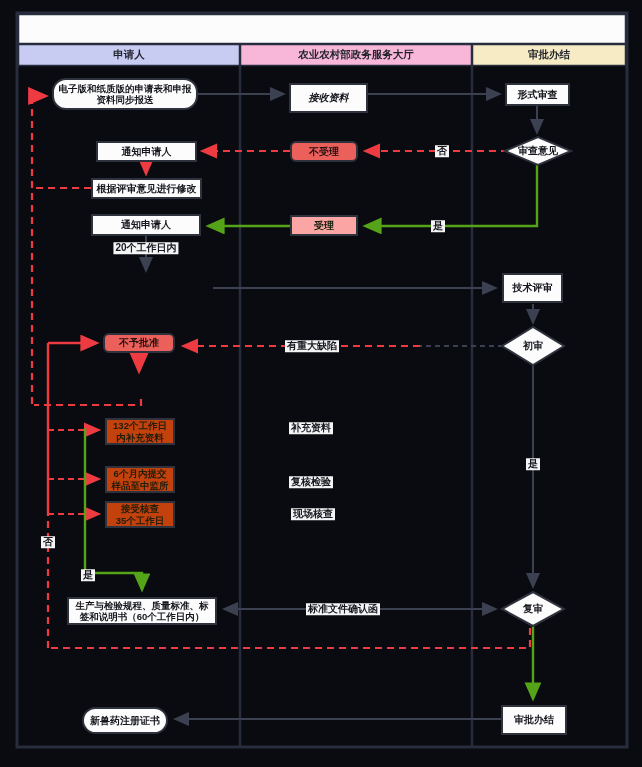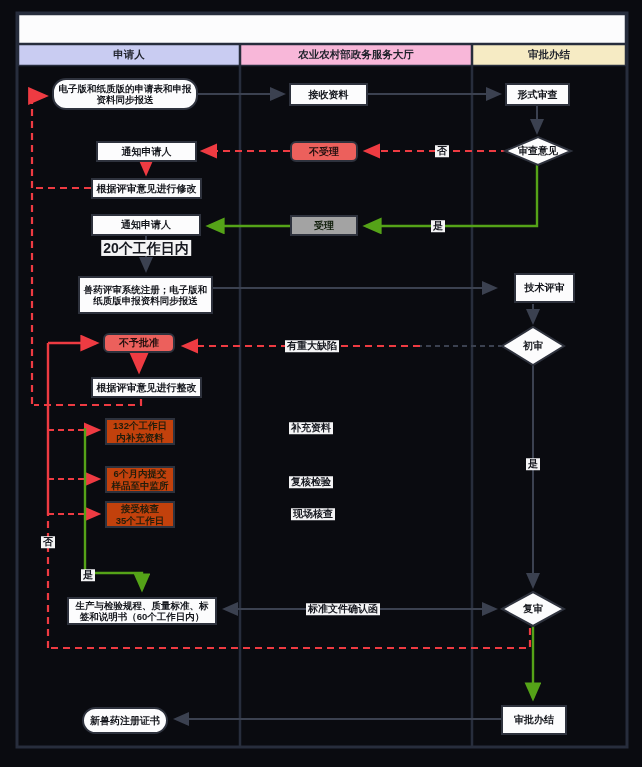--- a/index.html
+++ b/index.html
@@ -7,21 +7,21 @@
           font-family:"Liberation Sans","DejaVu Sans",sans-serif;}
   #wires{position:absolute;left:0;top:0;width:642px;height:767px;}
   .hdr{position:absolute;display:flex;align-items:center;justify-content:center;
        font-size:10.5px;font-weight:bold;color:#1f222b;}
   .box{position:absolute;box-sizing:border-box;display:flex;align-items:center;justify-content:center;
        text-align:center;background:#fcfcfd;border:2px solid #2e323d;color:#15171d;
        font-size:10px;font-weight:bold;line-height:1.18;white-space:pre-line;}
   .stadium{border-radius:14px;text-align:center;}
   .sm{font-size:9.5px;}
   .red-box{background:#ec605c;color:#23100f;border-radius:6px;}
-  .green-box{background:#a3a3a3;color:#0e1c09;}
+  .green-box{background:#fca5a5;color:#0e1c09;}
   .yellow-box{background:#c2410c;color:#221d0b;font-size:9.5px;}
   .dtext{position:absolute;display:flex;align-items:center;justify-content:center;text-align:center;
          color:#15171d;font-size:10px;font-weight:bold;background:transparent;}
   .chip{position:absolute;transform:translate(-50%,-50%);background:#f4f4f5;color:#171920;
         font-size:9px;font-weight:bold;line-height:1.15;padding:0 2px;white-space:nowrap;}
 </style>
 </head>
 <body>
 
 <div id="canvas">
@@ -98,48 +98,45 @@
 
   <div class="hdr" style="left:240px;top:44px;width:232px;height:22px;">农业农村部政务服务大厅</div>
   <div class="hdr" style="left:18px;top:44px;width:222px;height:22px;">申请人</div>
   <div class="hdr" style="left:472px;top:44px;width:154px;height:22px;">审批办结</div>
 
   <div class="box stadium sm" style="left:52px;top:78px;width:146px;height:32px;">电子版和纸质版的申请表和申报
 资料同步报送</div>
   <div class="box" style="left:96px;top:141px;width:101px;height:21px;">通知申请人</div>
   <div class="box" style="left:91px;top:178px;width:111px;height:21px;">根据评审意见进行修改</div>
   <div class="box" style="left:91px;top:214px;width:110px;height:22px;">通知申请人</div>
-  <div class="box sm" style="left:78px;top:276px;width:135px;height:38px;">兽药评审系统注册；电子版和
-纸质版申报资料同步报送</div>
   <div class="box stadium red-box" style="left:103px;top:333px;width:72px;height:20px;">不予批准</div>
-  <div class="box" style="left:91px;top:377px;width:111px;height:21px;">根据评审意见进行整改</div>
   <div class="box yellow-box" style="left:105px;top:418px;width:70px;height:27px;">132个工作日
 内补充资料</div>
   <div class="box yellow-box" style="left:105px;top:466px;width:70px;height:27px;">6个月内提交
 样品至中监所</div>
   <div class="box yellow-box" style="left:105px;top:501px;width:70px;height:27px;">接受核查
 35个工作日</div>
   <div class="box sm" style="left:67px;top:597px;width:150px;height:28px;">生产与检验规程、质量标准、标
 签和说明书（60个工作日内）</div>
   <div class="box stadium" style="left:82px;top:707px;width:86px;height:27px;">新兽药注册证书</div>
 
-  <div class="box" style="left:289px;top:83px;width:79px;height:23px;">接收资料</div>
+  <div class="box" style="left:289px;top:83px;width:79px;height:30px;font-style:italic;">接收资料</div>
   <div class="box red-box" style="left:290px;top:141px;width:68px;height:21px;">不受理</div>
   <div class="box green-box" style="left:290px;top:215px;width:68px;height:21px;">受理</div>
 
   <div class="box" style="left:505px;top:83px;width:65px;height:23px;">形式审查</div>
   <div class="dtext" style="left:505px;top:138px;width:66px;height:26px;">审查意见</div>
-  <div class="box" style="left:502px;top:273px;width:61px;height:30px;margin-left:12px;">技术评审</div>
+  <div class="box" style="left:502px;top:273px;width:61px;height:30px;">技术评审</div>
   <div class="dtext" style="left:502px;top:332px;width:62px;height:28px;">初审</div>
   <div class="dtext" style="left:502px;top:596px;width:62px;height:26px;">复审</div>
   <div class="box" style="left:501px;top:705px;width:66px;height:30px;">审批办结</div>
 
   <div class="chip" style="left:442px;top:151px;font-size:10px;">否</div>
   <div class="chip" style="left:438px;top:226px;font-size:10px;">是</div>
-  <div class="chip" style="left:146px;top:248px;font-size:14px;">20个工作日内</div>
+  <div class="chip" style="left:146px;top:248px;font-size:10px;">20个工作日内</div>
   <div class="chip" style="left:312px;top:346px;font-size:10px;">有重大缺陷</div>
   <div class="chip" style="left:311px;top:428px;font-size:10px;">补充资料</div>
   <div class="chip" style="left:311px;top:482px;font-size:10px;">复核检验</div>
   <div class="chip" style="left:313px;top:514px;font-size:10px;">现场核查</div>
   <div class="chip" style="left:533px;top:464px;font-size:10px;">是</div>
   <div class="chip" style="left:343px;top:609px;font-size:10px;">标准文件确认函</div>
   <div class="chip" style="left:48px;top:542px;font-size:10px;">否</div>
   <div class="chip" style="left:88px;top:575px;font-size:10px;">是</div>
 
 </div>

